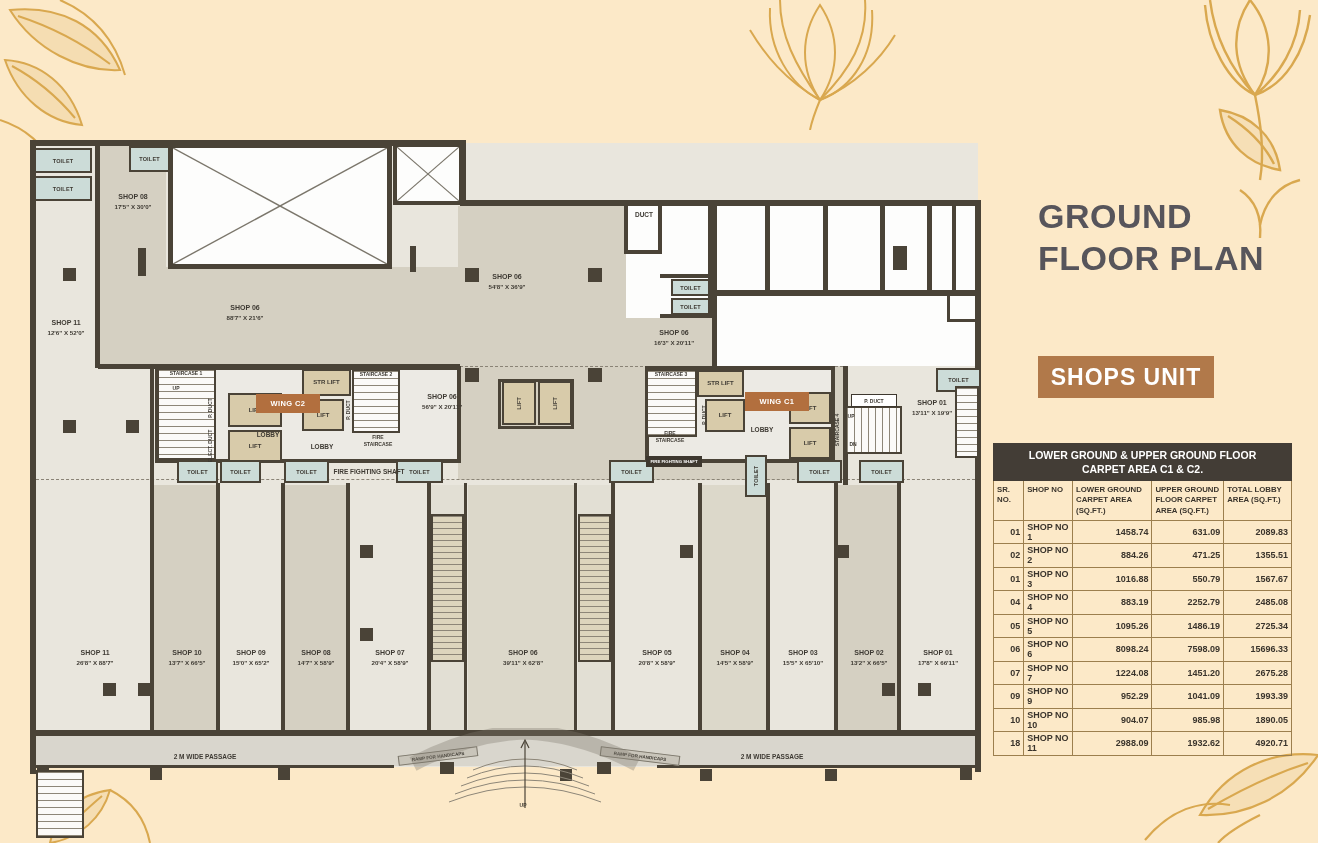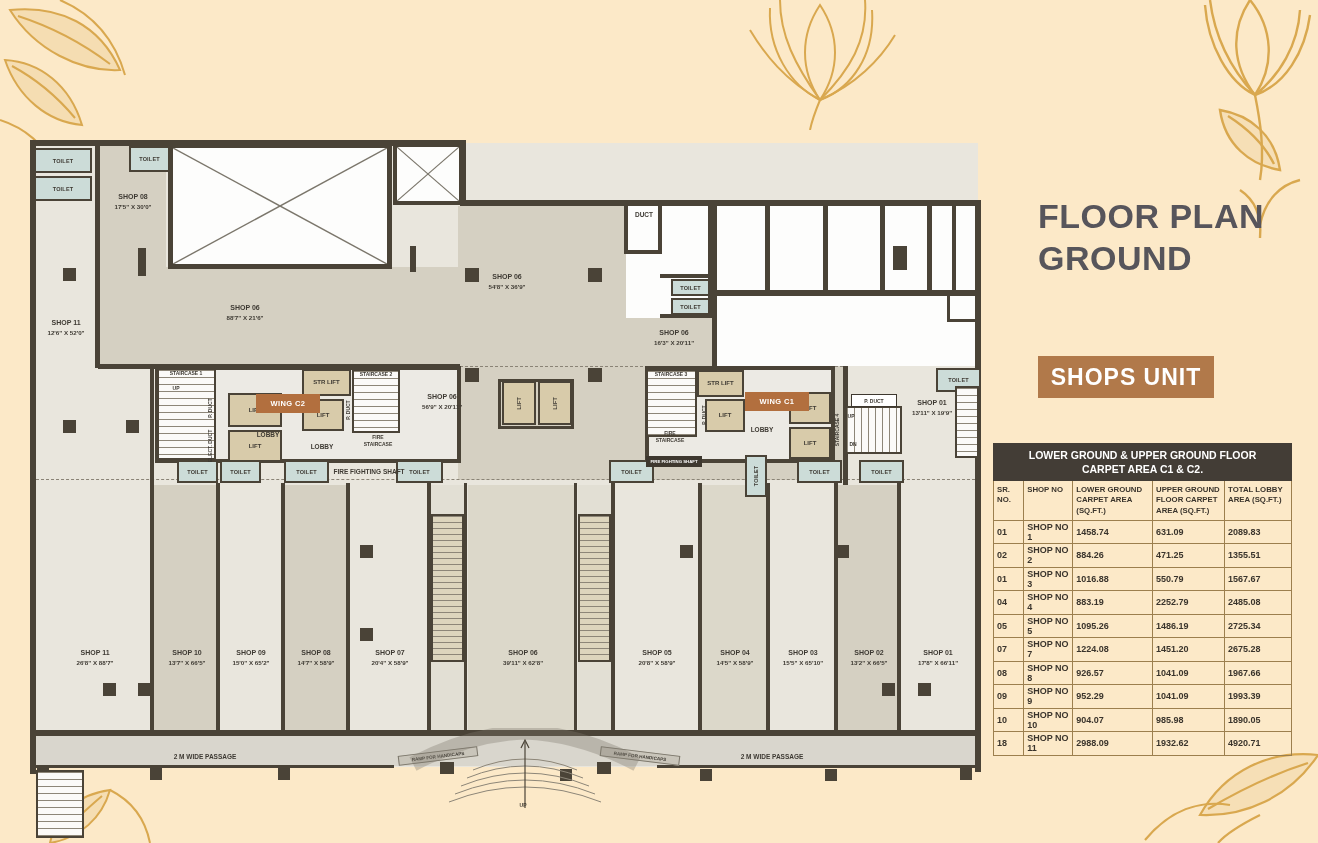--- a/index.html
+++ b/index.html
@@ -45,21 +45,21 @@
          font-size:34px;font-weight:800;line-height:1.23;letter-spacing:.5px;}
   #shops-btn{position:absolute;left:1038px;top:356px;width:176px;height:42px;background:#b1794a;border:none;
              color:#fff;font-family:"Liberation Sans",sans-serif;font-size:23px;font-weight:800;letter-spacing:1px;
              display:flex;align-items:center;justify-content:center;cursor:pointer;}
   #area-table{position:absolute;left:993px;top:443px;width:299px;border-collapse:collapse;
               font-size:9px;color:#3a342c;}
   #area-table .band{background:#433d36;color:#fff;font-size:10.5px;font-weight:700;text-align:center;
                     padding:4px 2px;line-height:1.35;border:1px solid #433d36;}
   #area-table th{border:1px solid #9c7f4e;font-size:7.8px;font-weight:700;text-align:left;
                  vertical-align:top;padding:4px 3px;line-height:1.3;}
-  #area-table td{border:1px solid #9c7f4e;font-weight:700;padding:0 3px;height:22.5px;text-align:left;}
+  #area-table td{border:1px solid #9c7f4e;font-weight:700;padding:0 3px;height:22.5px;text-align:right;}
   #area-table td.shopno{text-align:left;}
 </style>
 </head>
 <body>
 
 <div id="stage">
 
   <svg class="decor" style="left:0;top:0" width="180" height="170" viewBox="0 0 180 170">
     <g fill="none" stroke="#d9a84f" stroke-width="2">
       <path d="M10,10 C60,5 100,25 120,70 C80,72 35,50 10,10 Z" fill="rgba(217,168,79,.18)"></path>
@@ -419,22 +419,22 @@
     </g>
     <g stroke="#4a4337" stroke-width="1.2">
       <line x1="140" y1="14" x2="140" y2="80"></line>
       <path d="M136,20 L140,12 L144,20" fill="none"></path>
     </g>
     <rect x="55" y="34" width="14" height="12" fill="#4a4337"></rect>
     <rect x="212" y="34" width="14" height="12" fill="#4a4337"></rect>
   </svg>
 
   <div id="title">
+    <div>GROUND</div>
     <div>FLOOR PLAN</div>
-    <div>GROUND</div>
   </div>
   <button id="shops-btn">SHOPS UNIT</button>
 
   <table id="area-table">
     <thead>
       <tr>
           <th class="band" colspan="5">
         <span>LOWER GROUND &amp; UPPER GROUND FLOOR</span><br><span>CARPET AREA C1 &amp; C2.</span>
       </th>
         </tr>
@@ -476,34 +476,34 @@
           <td>2485.08</td>
         </tr>
         <tr>
           <td>05</td>
           <td class="shopno">SHOP NO 5</td>
           <td>1095.26</td>
           <td>1486.19</td>
           <td>2725.34</td>
         </tr>
         <tr>
+          <td>06</td>
+          <td class="shopno">SHOP NO 6</td>
+          <td>8098.24</td>
+          <td>7598.09</td>
+          <td>15696.33</td>
+        </tr>
+        <tr>
           <td>07</td>
           <td class="shopno">SHOP NO 7</td>
           <td>1224.08</td>
           <td>1451.20</td>
           <td>2675.28</td>
         </tr>
         <tr>
-          <td>08</td>
-          <td class="shopno">SHOP NO 8</td>
-          <td>926.57</td>
-          <td>1041.09</td>
-          <td>1967.66</td>
-        </tr>
-        <tr>
           <td>09</td>
           <td class="shopno">SHOP NO 9</td>
           <td>952.29</td>
           <td>1041.09</td>
           <td>1993.39</td>
         </tr>
         <tr>
           <td>10</td>
           <td class="shopno">SHOP NO 10</td>
           <td>904.07</td>

